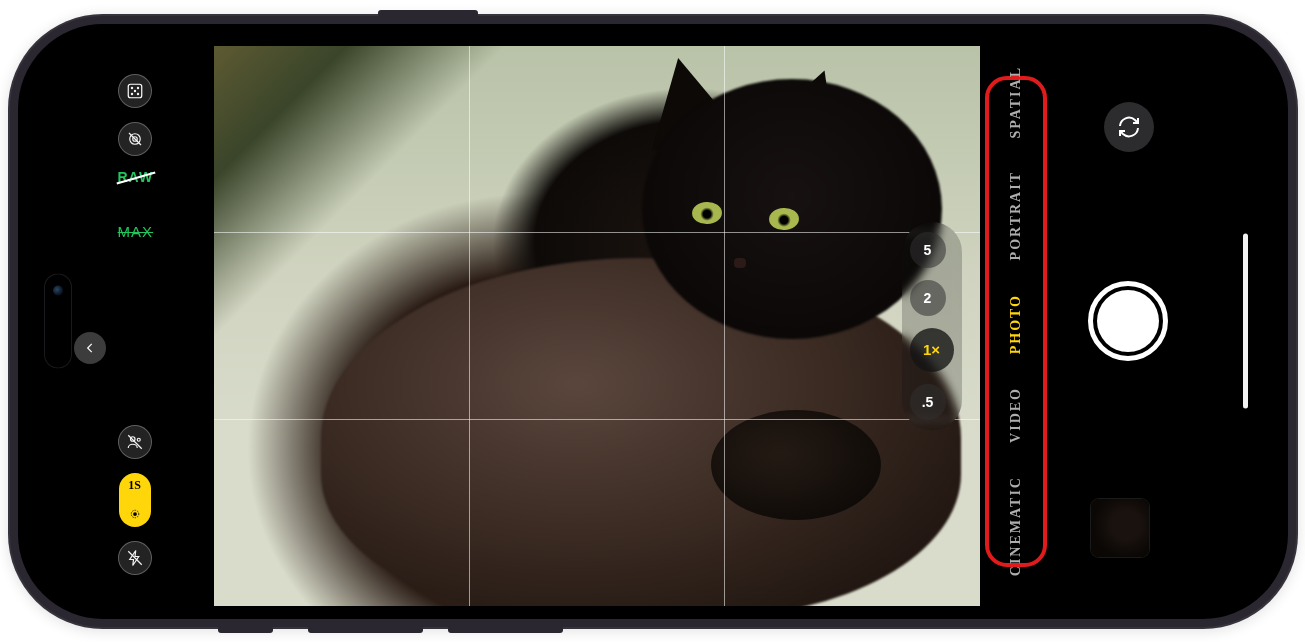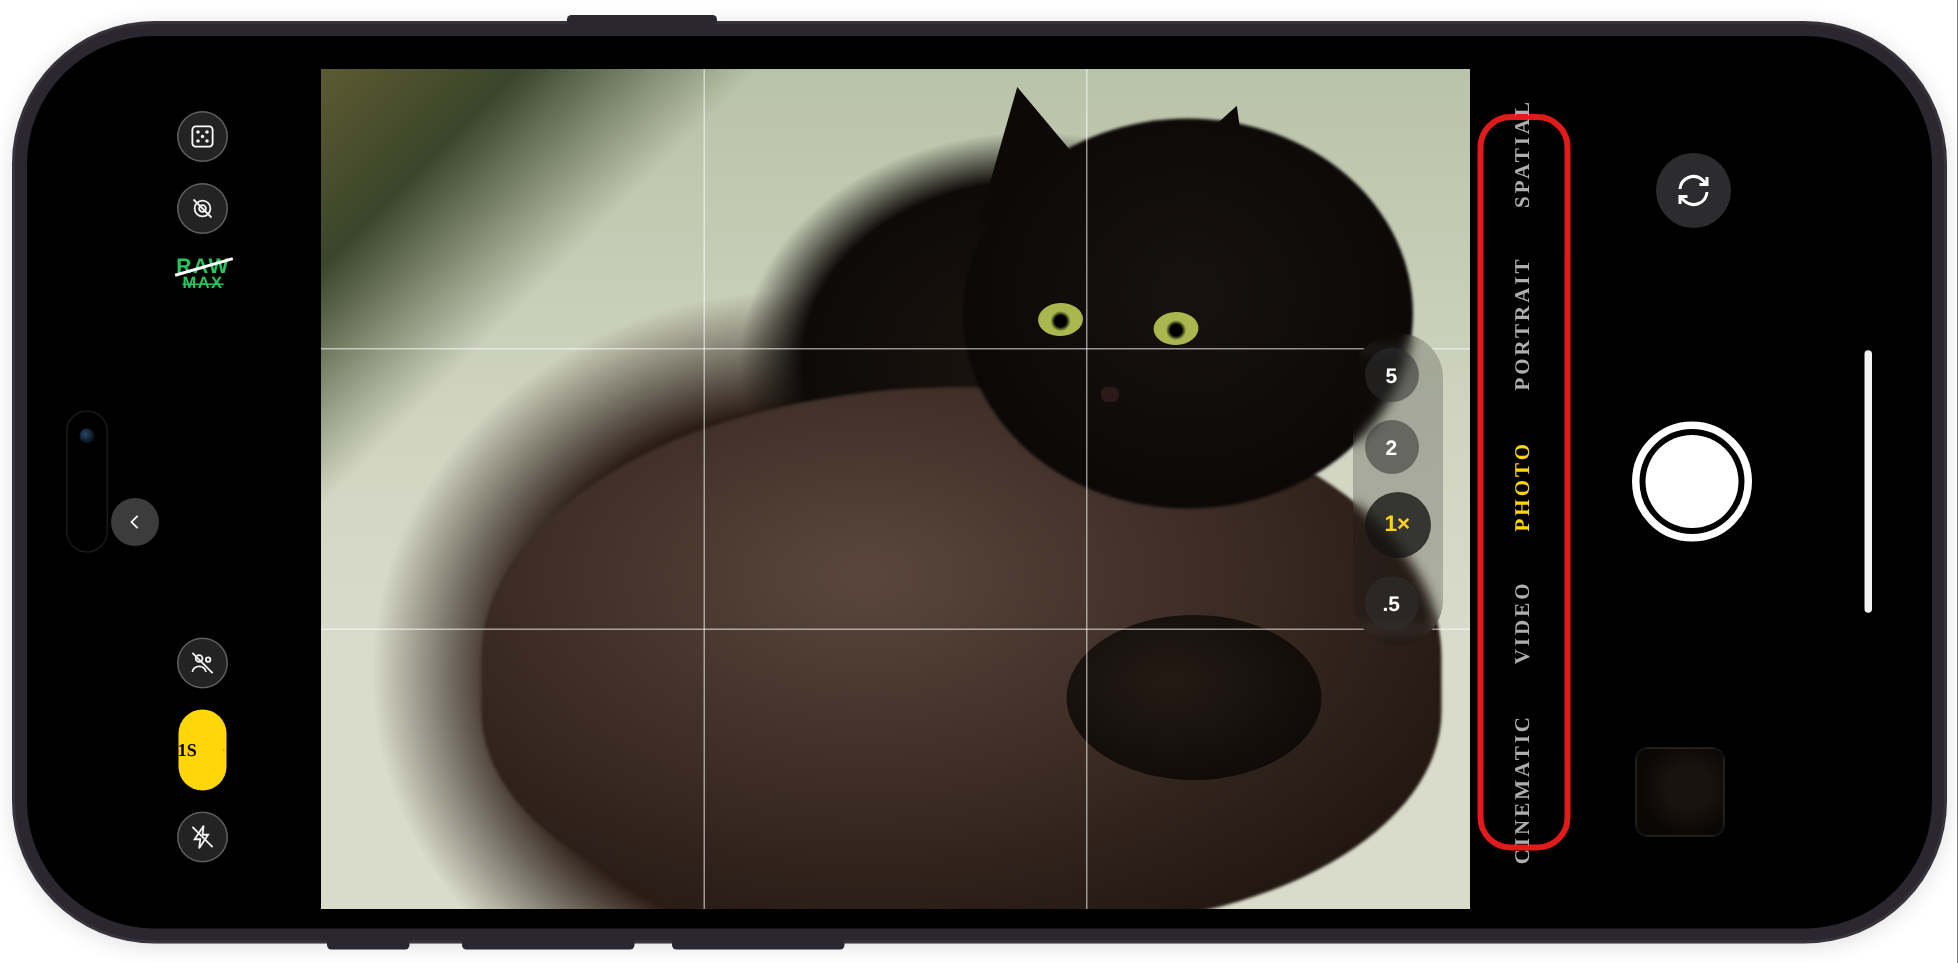--- a/index.html
+++ b/index.html
@@ -123,33 +123,33 @@
     }
     .iconbtn svg { width:18px; height:18px; stroke:#f2f2f2; stroke-width:1.6; fill:none; }
 
     .rawmax {
       text-align:center; color:#22c55e; font-weight:800;
       font-size:14px; letter-spacing:1px; line-height:1.02;
       cursor:pointer;
     }
     .rawmax .strike { position:relative; display:block;}
     .rawmax .strike::after{content:"";position:absolute;left:-2px;right:-2px;top:50%;height:2px;background:#fff;transform:rotate(-16deg);}
-    .rawmax small{display:block;font-size:11px;font-weight:700;text-decoration: line-through; text-decoration-thickness:1px; }
+    .rawmax small{display:block;font-size:15px;font-weight:400;text-decoration: line-through; text-decoration-thickness:1px;margin-top:40px; }
 
     .chev {
       position:absolute; left:54px; top:306px;
       width:32px;height:32px;border-radius:50%;
       background: rgba(70,70,70,.85);
       display:flex;align-items:center;justify-content:center; cursor:pointer;
     }
     .chev svg{width:14px;height:14px;stroke:#fff;stroke-width:2;fill:none;}
 
     .pill {
       width:32px; height:54px; border-radius:18px; background:#ffd60a;
-      display:flex; flex-direction:row; align-items:center; justify-content:center; gap:17px;
+      display:flex; flex-direction:column; align-items:center; justify-content:center; gap:17px;
       color:#000; font:800 12px/1 -apple-system; cursor:pointer;
     }
     .pill svg{width:18px;height:12px;}
 
     
     .modes-wrap {
       position:absolute; right:239px; top:50px; bottom:50px;
       width:62px;
       border:4px solid #e11b1b; border-radius:22px;
     }

